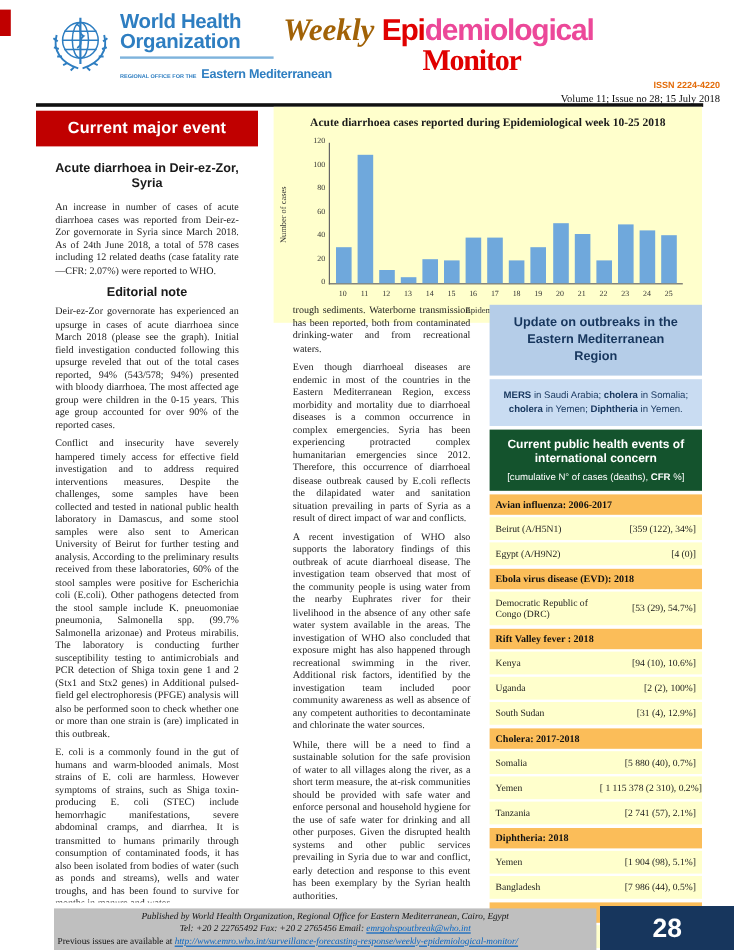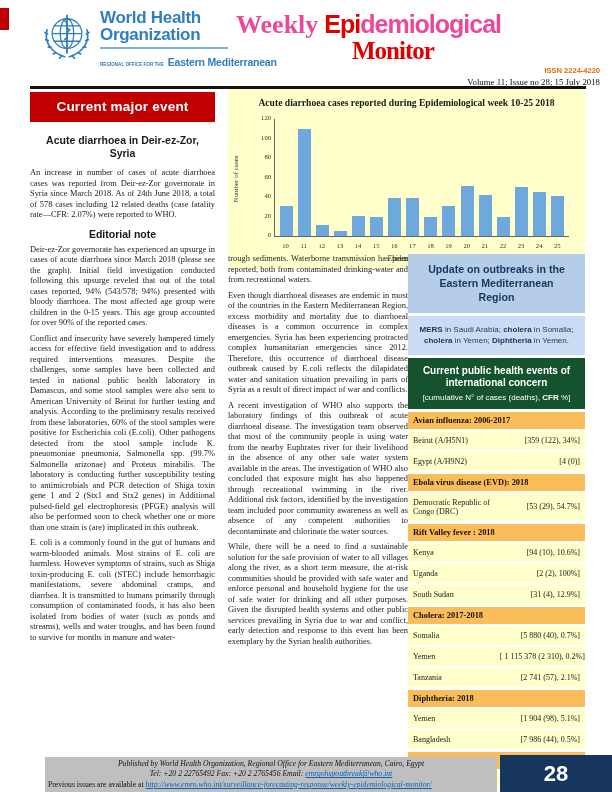--- a/index.html
+++ b/index.html
@@ -14,42 +14,42 @@
   .logo-text{position:absolute;left:100px;top:10px;width:150px;}
   .logo-org{font-family:"Liberation Sans",sans-serif;font-weight:bold;color:#2E7EC1;
             font-size:17px;line-height:0.98;letter-spacing:-0.3px;}
   .logo-rule{height:2px;background:#7EB3DC;margin:4px 0 3px 0;width:128px;}
   .logo-office{white-space:nowrap;color:#2E7EC1;}
   .logo-office .small{font-family:"Liberation Sans",sans-serif;font-size:4.6px;font-weight:bold;}
   .logo-office .big{font-family:"Liberation Sans",sans-serif;font-size:10.5px;font-weight:bold;letter-spacing:-0.2px;}
 
   .title-block{position:absolute;left:236px;top:10px;width:364px;}
   .title-line1{white-space:nowrap;}
-  .t-weekly{font-family:"Liberation Serif",serif;color:#ec4899;
+  .t-weekly{font-family:"Liberation Serif",serif;font-style:italic;color:#a16207;
             font-size:26px;font-weight:bold;margin-right:6px;}
   .t-epi{font-family:"Liberation Sans",sans-serif;font-weight:bold;font-size:25px;letter-spacing:-1px;}
   .t-red{color:#E00000;}
   .t-black{color:#ec4899;}
   .title-line2{font-family:Liberation Serif, serif;font-weight:bold;font-size:25px;
                letter-spacing:-1px;color:#E00000;margin-left:116px;margin-top:-3px;}
   .issn{text-align:right;font-family:"Liberation Sans",sans-serif;font-weight:bold;
         font-size:7.5px;color:#E36C0A;margin-top:1px;}
   .volume{text-align:right;font-size:8.8px;margin-top:2px;color:#111;}
 
   .black-rule{position:absolute;left:30px;top:86px;width:556px;height:3px;background:#111;}
 
   
   .left-col{position:absolute;left:30px;top:92px;width:185px;height:660px;overflow:hidden;}
   .banner{background:#C00000;color:#fff;font-family:"Liberation Sans",sans-serif;
           font-weight:bold;font-size:13.5px;text-align:center;padding:7px 0 8px 0;letter-spacing:0.2px;}
   .article-title{font-family:"Liberation Sans",sans-serif;font-weight:bold;font-size:10.5px;
                  text-align:center;margin:12px 6px 8px 6px;line-height:1.25;}
   .ed-heading{font-family:"Liberation Sans",sans-serif;font-weight:bold;font-size:10.5px;
               text-align:center;margin:7px 0 5px 0;}
-  .body-p{font-size:8.4px;line-height:1.25;text-align:justify;margin:5px 0;}
+  .body-p{font-size:8.4px;line-height:1.25;text-align:justify;margin:5px 16px;}
 
   
   .chart-panel{position:absolute;left:228px;top:89px;width:357px;height:180px;background:#FFFFCC;}
   .chart-title{text-align:center;font-weight:bold;font-size:9.6px;padding:8px 10px 0 10px;}
   .plot-wrap{position:absolute;left:46px;top:30px;right:16px;bottom:32px;
              border-left:1px solid #666;border-bottom:1px solid #666;}
   .plot{position:relative;width:100%;height:100%;display:flex;align-items:flex-end;
         justify-content:space-evenly;}
   .bar{width:13px;background:#6FA8DC;}
   .yticks span{position:absolute;right:calc(100% + 4px);transform:translateY(50%);

